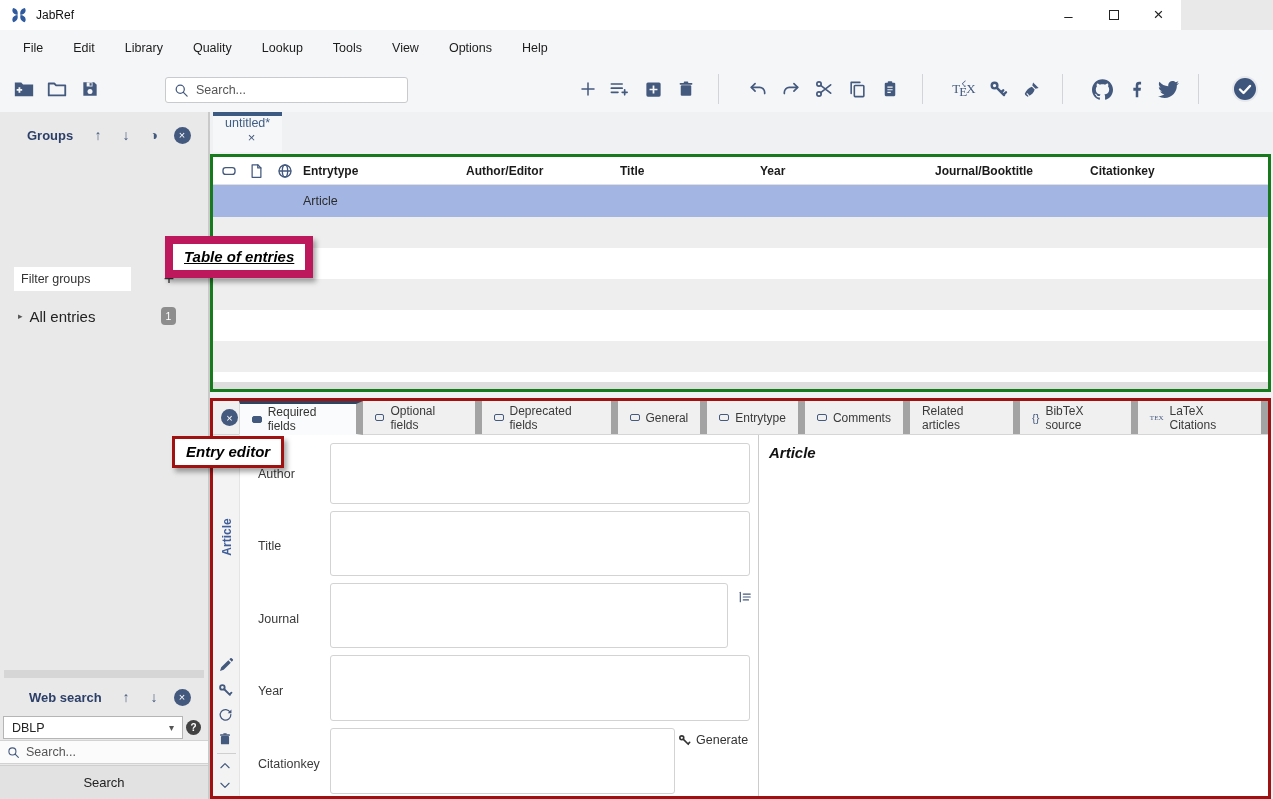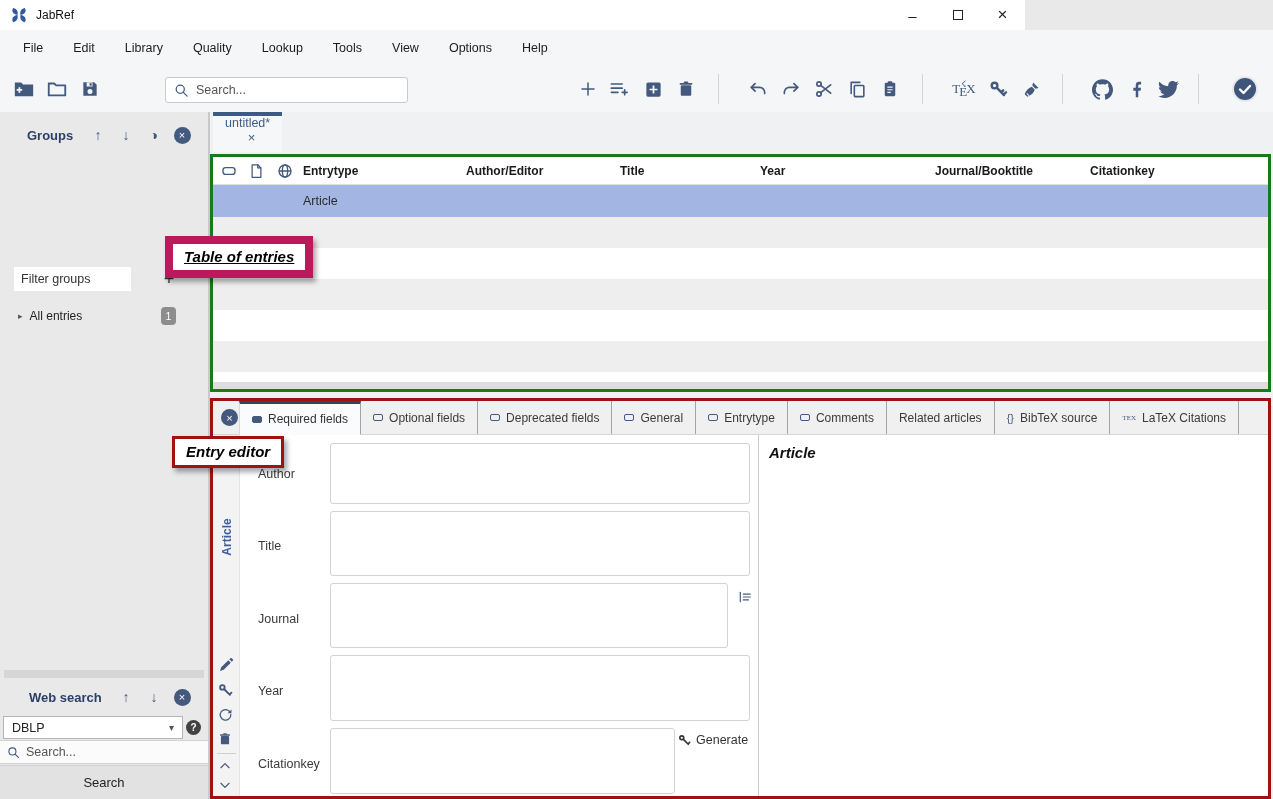--- a/index.html
+++ b/index.html
@@ -3,21 +3,21 @@
 <meta charset="utf-8">
 <style>
   * { margin:0; padding:0; box-sizing:border-box; }
   html,body { width:1273px; height:799px; overflow:hidden; }
   body { font-family:"Liberation Sans", sans-serif; font-size:12px; color:#222; background:#e9e9e9; position:relative; }
   svg { display:block; }
   .ic { stroke:#44597e; fill:none; stroke-width:2; stroke-linecap:round; stroke-linejoin:round; }
   .icf { fill:#44597e; stroke:none; }
 
   
-  .titlebar { position:absolute; left:0; top:0; width:1025px; height:30px; background:#fff; display:flex; align-items:center; }
+  .titlebar { position:absolute; left:0; top:0; width:1181px; height:30px; background:#fff; display:flex; align-items:center; }
   .app-logo { margin-left:10px; }
   .app-title { margin-left:8px; font-size:12px; color:#111; }
   .win-controls { position:absolute; right:0; top:0; height:30px; display:flex; }
   .win-btn { width:45px; height:30px; display:flex; align-items:center; justify-content:center; color:#222; font-size:15px; }
   .max-glyph { width:10px; height:10px; border:1px solid #222; }
 
   
   .menubar { position:absolute; left:0; top:30px; width:1273px; height:36px; background:#f5f6f8; display:flex; align-items:center; padding-left:8px; }
   .menu-item { padding:0 15px; height:36px; display:flex; align-items:center; color:#1c1c1c; font-size:12.5px; }
 
@@ -35,21 +35,21 @@
   
   .sidebar { position:absolute; left:0; top:112px; width:210px; height:687px; background:#e9e9e9; border-right:2px solid #c9c9c9; }
   .panel-title { position:absolute; font-weight:bold; font-size:13px; color:#2c3f68; }
   .side-icon { position:absolute; width:20px; height:20px; display:flex; align-items:center; justify-content:center; color:#44597e; font-size:14px; }
   .circle-x { width:17px; height:17px; border-radius:50%; background:#44597e; color:#fff; font-size:11px; display:flex; align-items:center; justify-content:center; }
   .filter-input { position:absolute; left:14px; top:155px; width:117px; height:24px; background:#fff; border:none; padding:0 7px; font-family:"Liberation Sans",sans-serif; font-size:12.5px; color:#333; outline:none; }
   .filter-input::placeholder { color:#333; }
   .plus-btn { position:absolute; left:157px; top:155px; width:24px; height:24px; font-size:18px; color:#333; display:flex; align-items:center; justify-content:center; }
   .allentries-row { position:absolute; left:0; top:191px; width:208px; height:26px; display:flex; align-items:center; }
   .tri { margin-left:18px; font-size:9px; color:#555; }
-  .allentries-label { margin-left:7px; font-size:12px; color:#222; }
+  .allentries-label { margin-left:7px; font-size:15px; color:#222; }
   .count-badge { position:absolute; right:32px; top:4px; min-width:15px; height:18px; border-radius:4px; background:#8d8d8d; color:#fff; font-size:10.5px; display:flex; align-items:center; justify-content:center; padding:0 3px; }
   .hscroll { position:absolute; left:4px; top:558px; width:200px; height:8px; background:#d6d6d6; }
   .ws-select { position:absolute; left:3px; top:604px; width:180px; height:23px; background:#fff; border:1px solid #b5b5b5; display:flex; align-items:center; padding:0 8px; font-size:12.5px; color:#222; }
   .ws-caret { position:absolute; right:8px; color:#555; font-size:10px; }
   .help-circle { position:absolute; left:186px; top:608px; width:15px; height:15px; border-radius:50%; background:#424242; color:#fff; font-size:10px; font-weight:bold; display:flex; align-items:center; justify-content:center; }
   .ws-search { position:absolute; left:0; top:628px; width:208px; height:24px; background:#fbfbfb; border-top:1px solid #d2d2d2; border-bottom:1px solid #d2d2d2; display:flex; align-items:center; padding:0 7px; }
   .ws-search input { border:none; outline:none; flex:1; margin-left:6px; background:transparent; font-family:"Liberation Sans",sans-serif; font-size:12.5px; color:#444; }
   .ws-search input::placeholder { color:#555; }
   .ws-button { position:absolute; left:0; top:653px; width:208px; height:34px; background:#e2e2e2; border:none; border-top:1px solid #cfcfcf; font-family:"Liberation Sans",sans-serif; font-size:13px; color:#222; }
 
@@ -67,21 +67,21 @@
   .row-sel { height:32px; background:#a3b6e3; }
   .row-sel .cell { position:absolute; left:90px; top:0; height:32px; display:flex; align-items:center; color:#2b2b2b; font-size:12.5px; }
   .row-g { height:31px; background:#eeeeef; }
   .row-w { height:31px; background:#fff; }
   .row-part { height:10px; background:#fff; }
   .table-hscroll { position:absolute; left:0; bottom:0; width:100%; height:7px; background:#dedede; }
 
   
   .editor-region { position:absolute; left:0; top:286px; width:1061px; height:401px; border:3px solid #a01212; background:#fff; }
   .etabs { position:relative; height:34px; background:#f0f0f0; border-bottom:1px solid #d6d6d6; display:flex; align-items:stretch; padding-left:26px; }
-  .etab { display:flex; align-items:center; gap:6px; padding:4px 12px; border-right:1px solid #a3a3a3; color:#3a3a3a; font-size:12px; background:#f0f0f0; }
+  .etab { display:flex; align-items:center; gap:6px; padding:4px 12px; border-right:7px solid #a3a3a3; color:#3a3a3a; font-size:12px; background:#f0f0f0; }
   .etab:first-of-type { border-left:1px solid #d8d8d8; }
   .etab.active { background:#fafbfc; border-top:3px solid #31445f; border-bottom:1px solid #fafbfc; margin-bottom:-1px; color:#333; }
   .fld-ic { width:10px; height:7px; border:1.5px solid #44597e; border-radius:2px; }
   .fld-ic.filled { background:#44597e; }
   .brace-ic { color:#44597e; font-size:11px; }
   .textab-ic { color:#44597e; font-size:7px; font-family:"Liberation Serif",serif; }
   .editor-close { position:absolute; left:8px; top:8px; }
 
   .ebody { position:absolute; left:0; top:34px; width:1055px; height:361px; display:flex; }
   .rail { position:relative; width:27px; background:#f3f3f3; border-right:1px solid #e4e4e4; }

